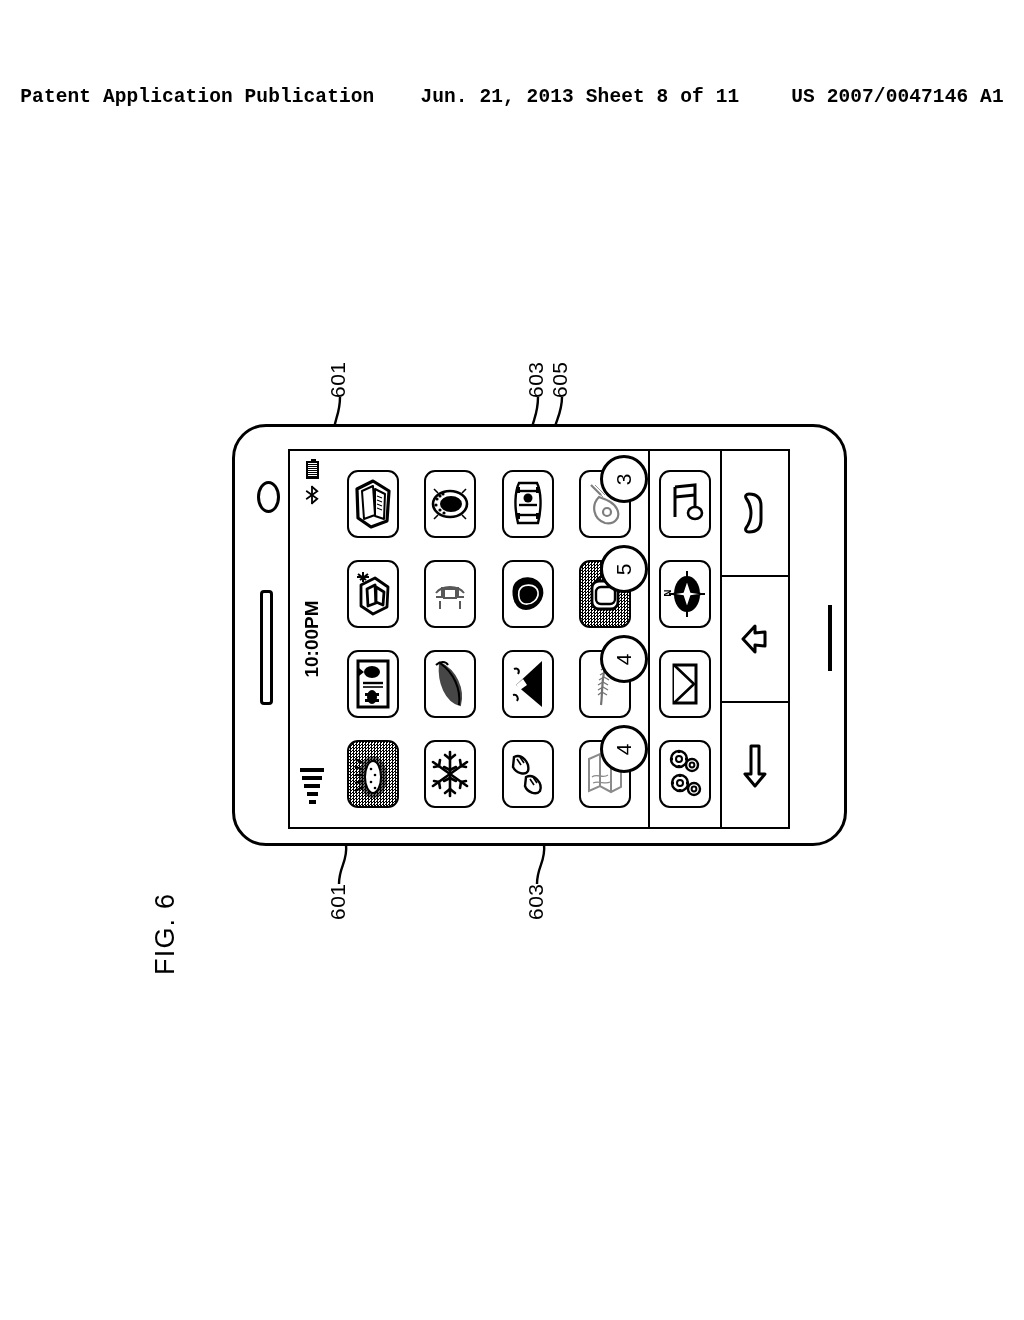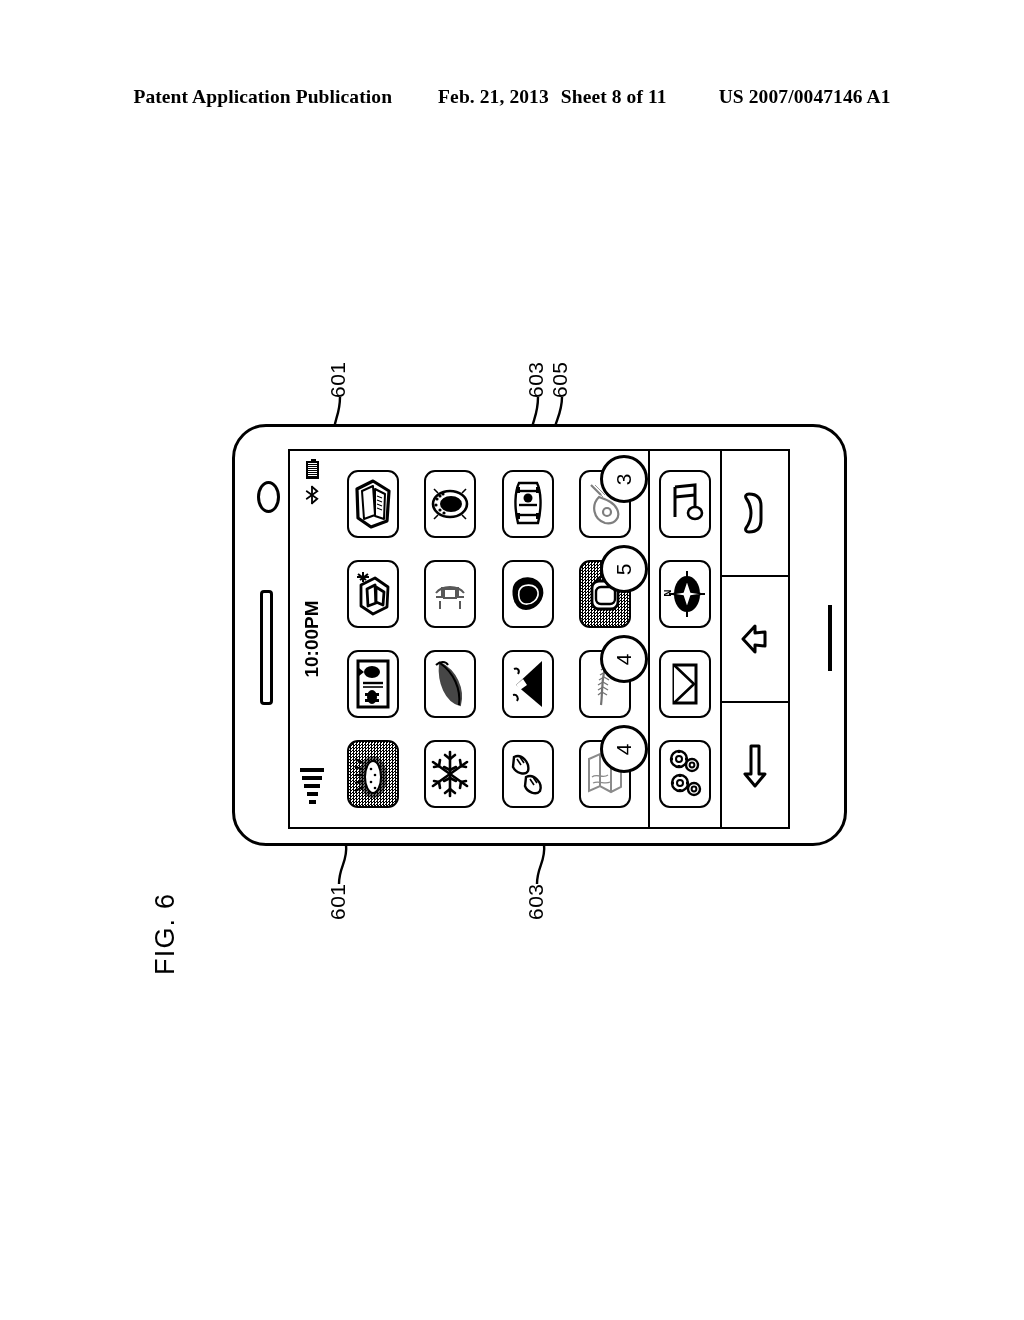--- a/index.html
+++ b/index.html
@@ -17,21 +17,21 @@
 
   
   #page-header {
     position: absolute;
     top: 86px;
     left: 0;
     width: 1024px;
     display: flex;
     justify-content: center;
     align-items: baseline;
-    font-family: Liberation Serif, serif;
+    font-family: Liberation Mono, monospace;
     font-weight: bold;
     font-size: 19.5px;
     letter-spacing: 0.1px;
     color: #000;
     white-space: nowrap;
   }
   #page-header .hdr-pub   { margin-right: 46px; }
   #page-header .hdr-date  { margin-right: 12px; }
   #page-header .hdr-sheet { margin-right: 52px; }
   #page-header .hdr-pat   { }
@@ -317,21 +317,21 @@
     left: 0; top: 0;
     width: 1024px; height: 1320px;
     pointer-events: none;
   }
 </style>
 </head>
 <body>
 
 <div id="page-header">
   <span class="hdr-pub">Patent Application Publication</span>
-  <span class="hdr-date">Feb. 21, 2013</span>
+  <span class="hdr-date">Jun. 21, 2013</span>
   <span class="hdr-sheet">Sheet 8 of 11</span>
   <span class="hdr-pat">US 2007/0047146 A1</span>
 </div>
 
 <div id="figure">
 
   <svg id="leaders" viewBox="0 0 1024 1320">
 
     <path d="M 340 397 C 340 418, 332 420, 334 440 C 336 462, 352 458, 355 478" fill="none" stroke="#000" stroke-width="2.4"></path>
 

